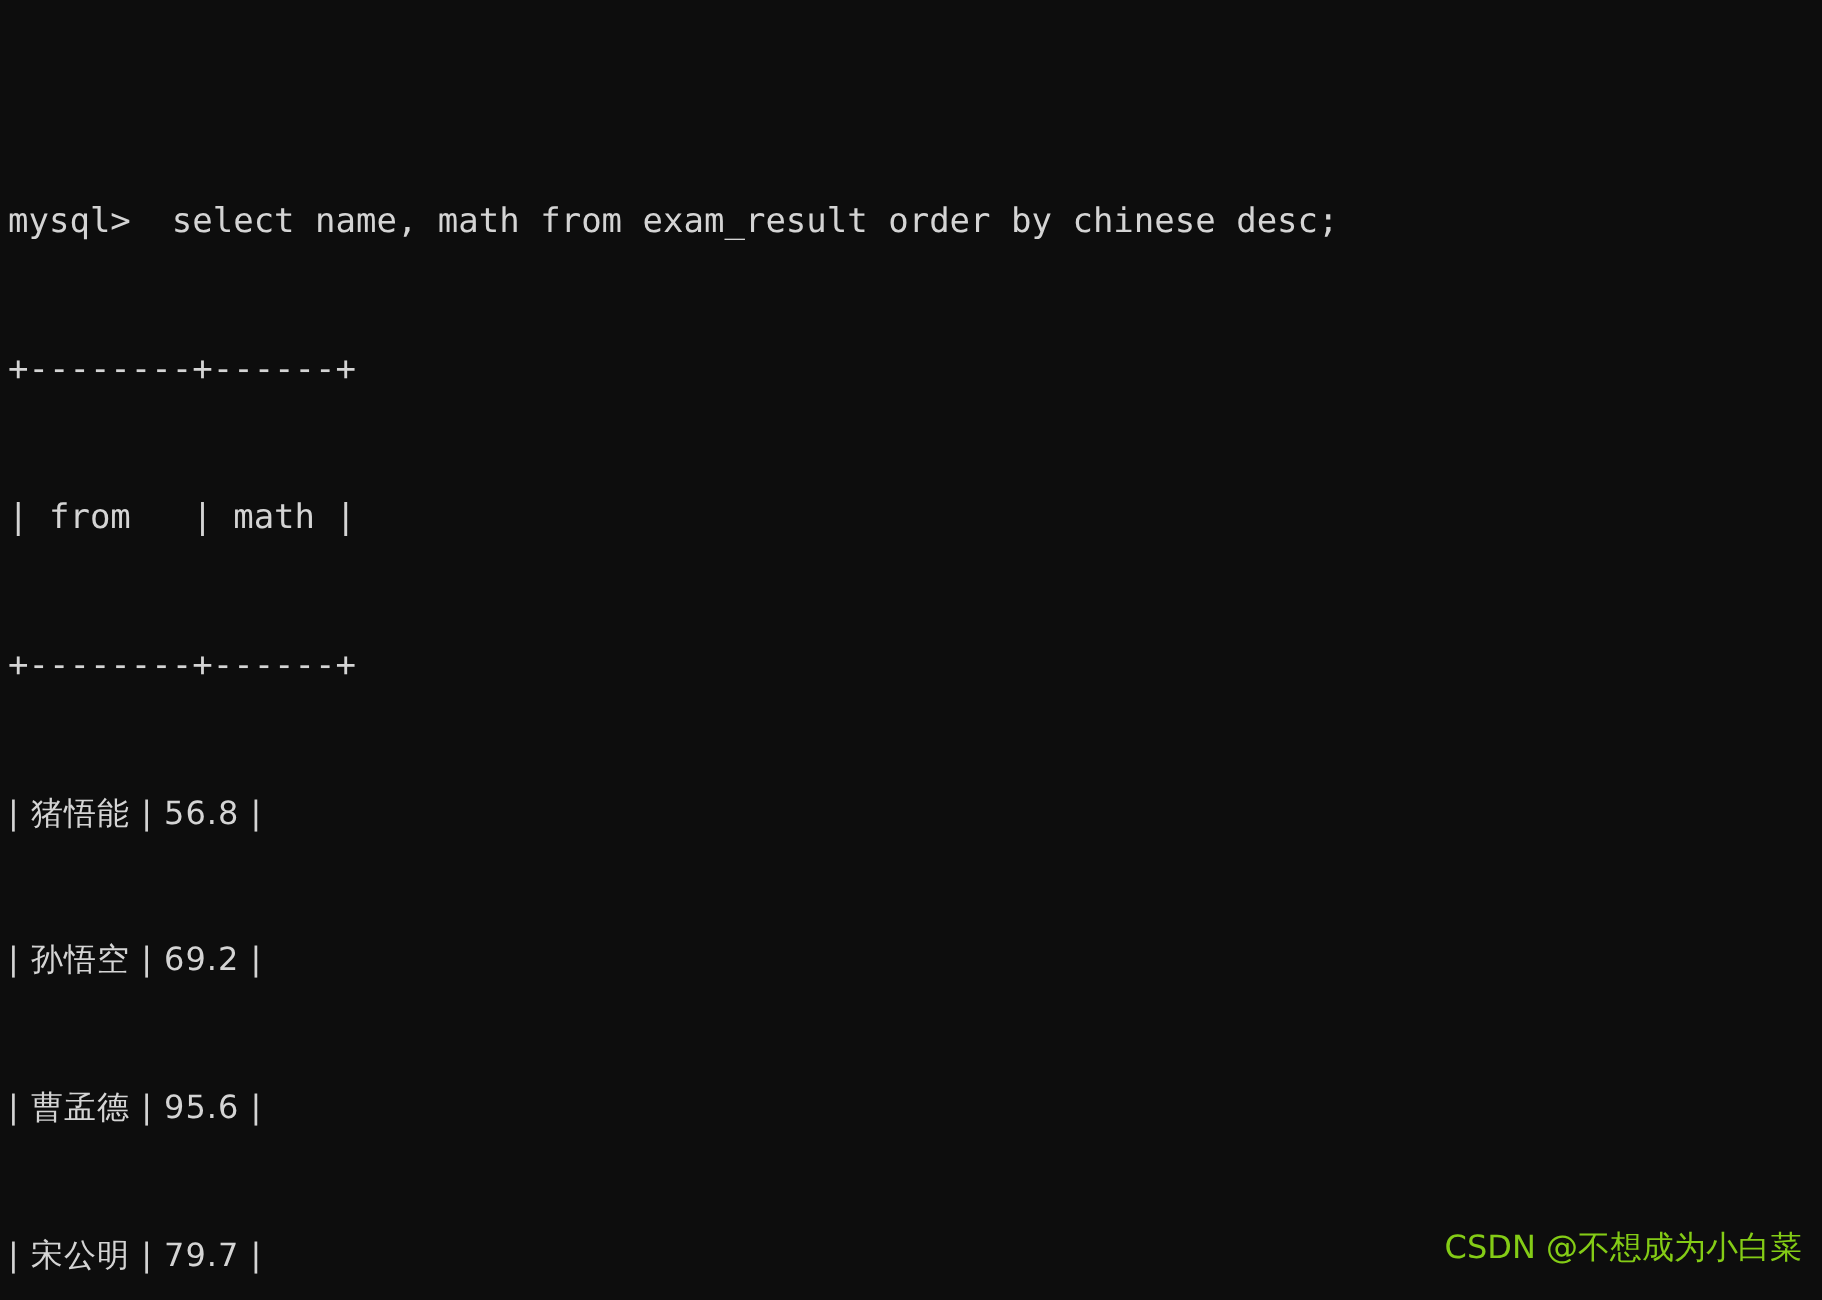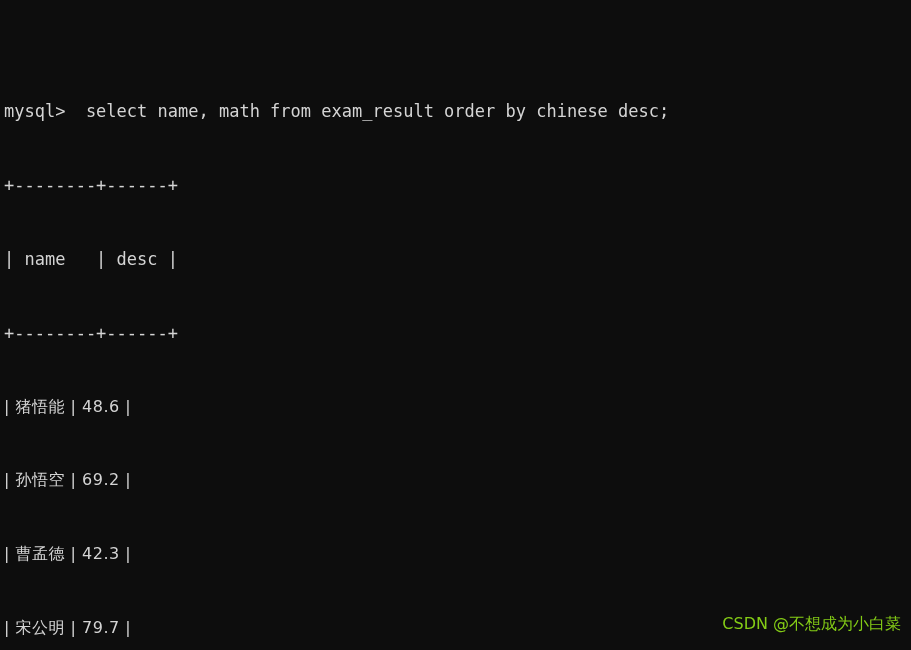--- a/index.html
+++ b/index.html
@@ -49,25 +49,25 @@
 </style>
 </head>
 <body>
 
 <div id="terminal">
   <div class="screen">
 
     
     <span class="line">mysql&gt;  select name, math from exam_result order by chinese desc;</span>
     <span class="line">+--------+------+</span>
-    <span class="line">| name   | desc |</span>
+    <span class="line">| from   | math |</span>
     <span class="line">+--------+------+</span>
-    <span class="line cjk">| 猪悟能 | 48.6 |</span>
+    <span class="line cjk">| 猪悟能 | 56.8 |</span>
     <span class="line cjk">| 孙悟空 | 69.2 |</span>
-    <span class="line cjk">| 曹孟德 | 42.3 |</span>
+    <span class="line cjk">| 曹孟德 | 95.6 |</span>
     <span class="line cjk">| 宋公明 | 79.7 |</span>
     
     
     
     
     
 
     
 
     

